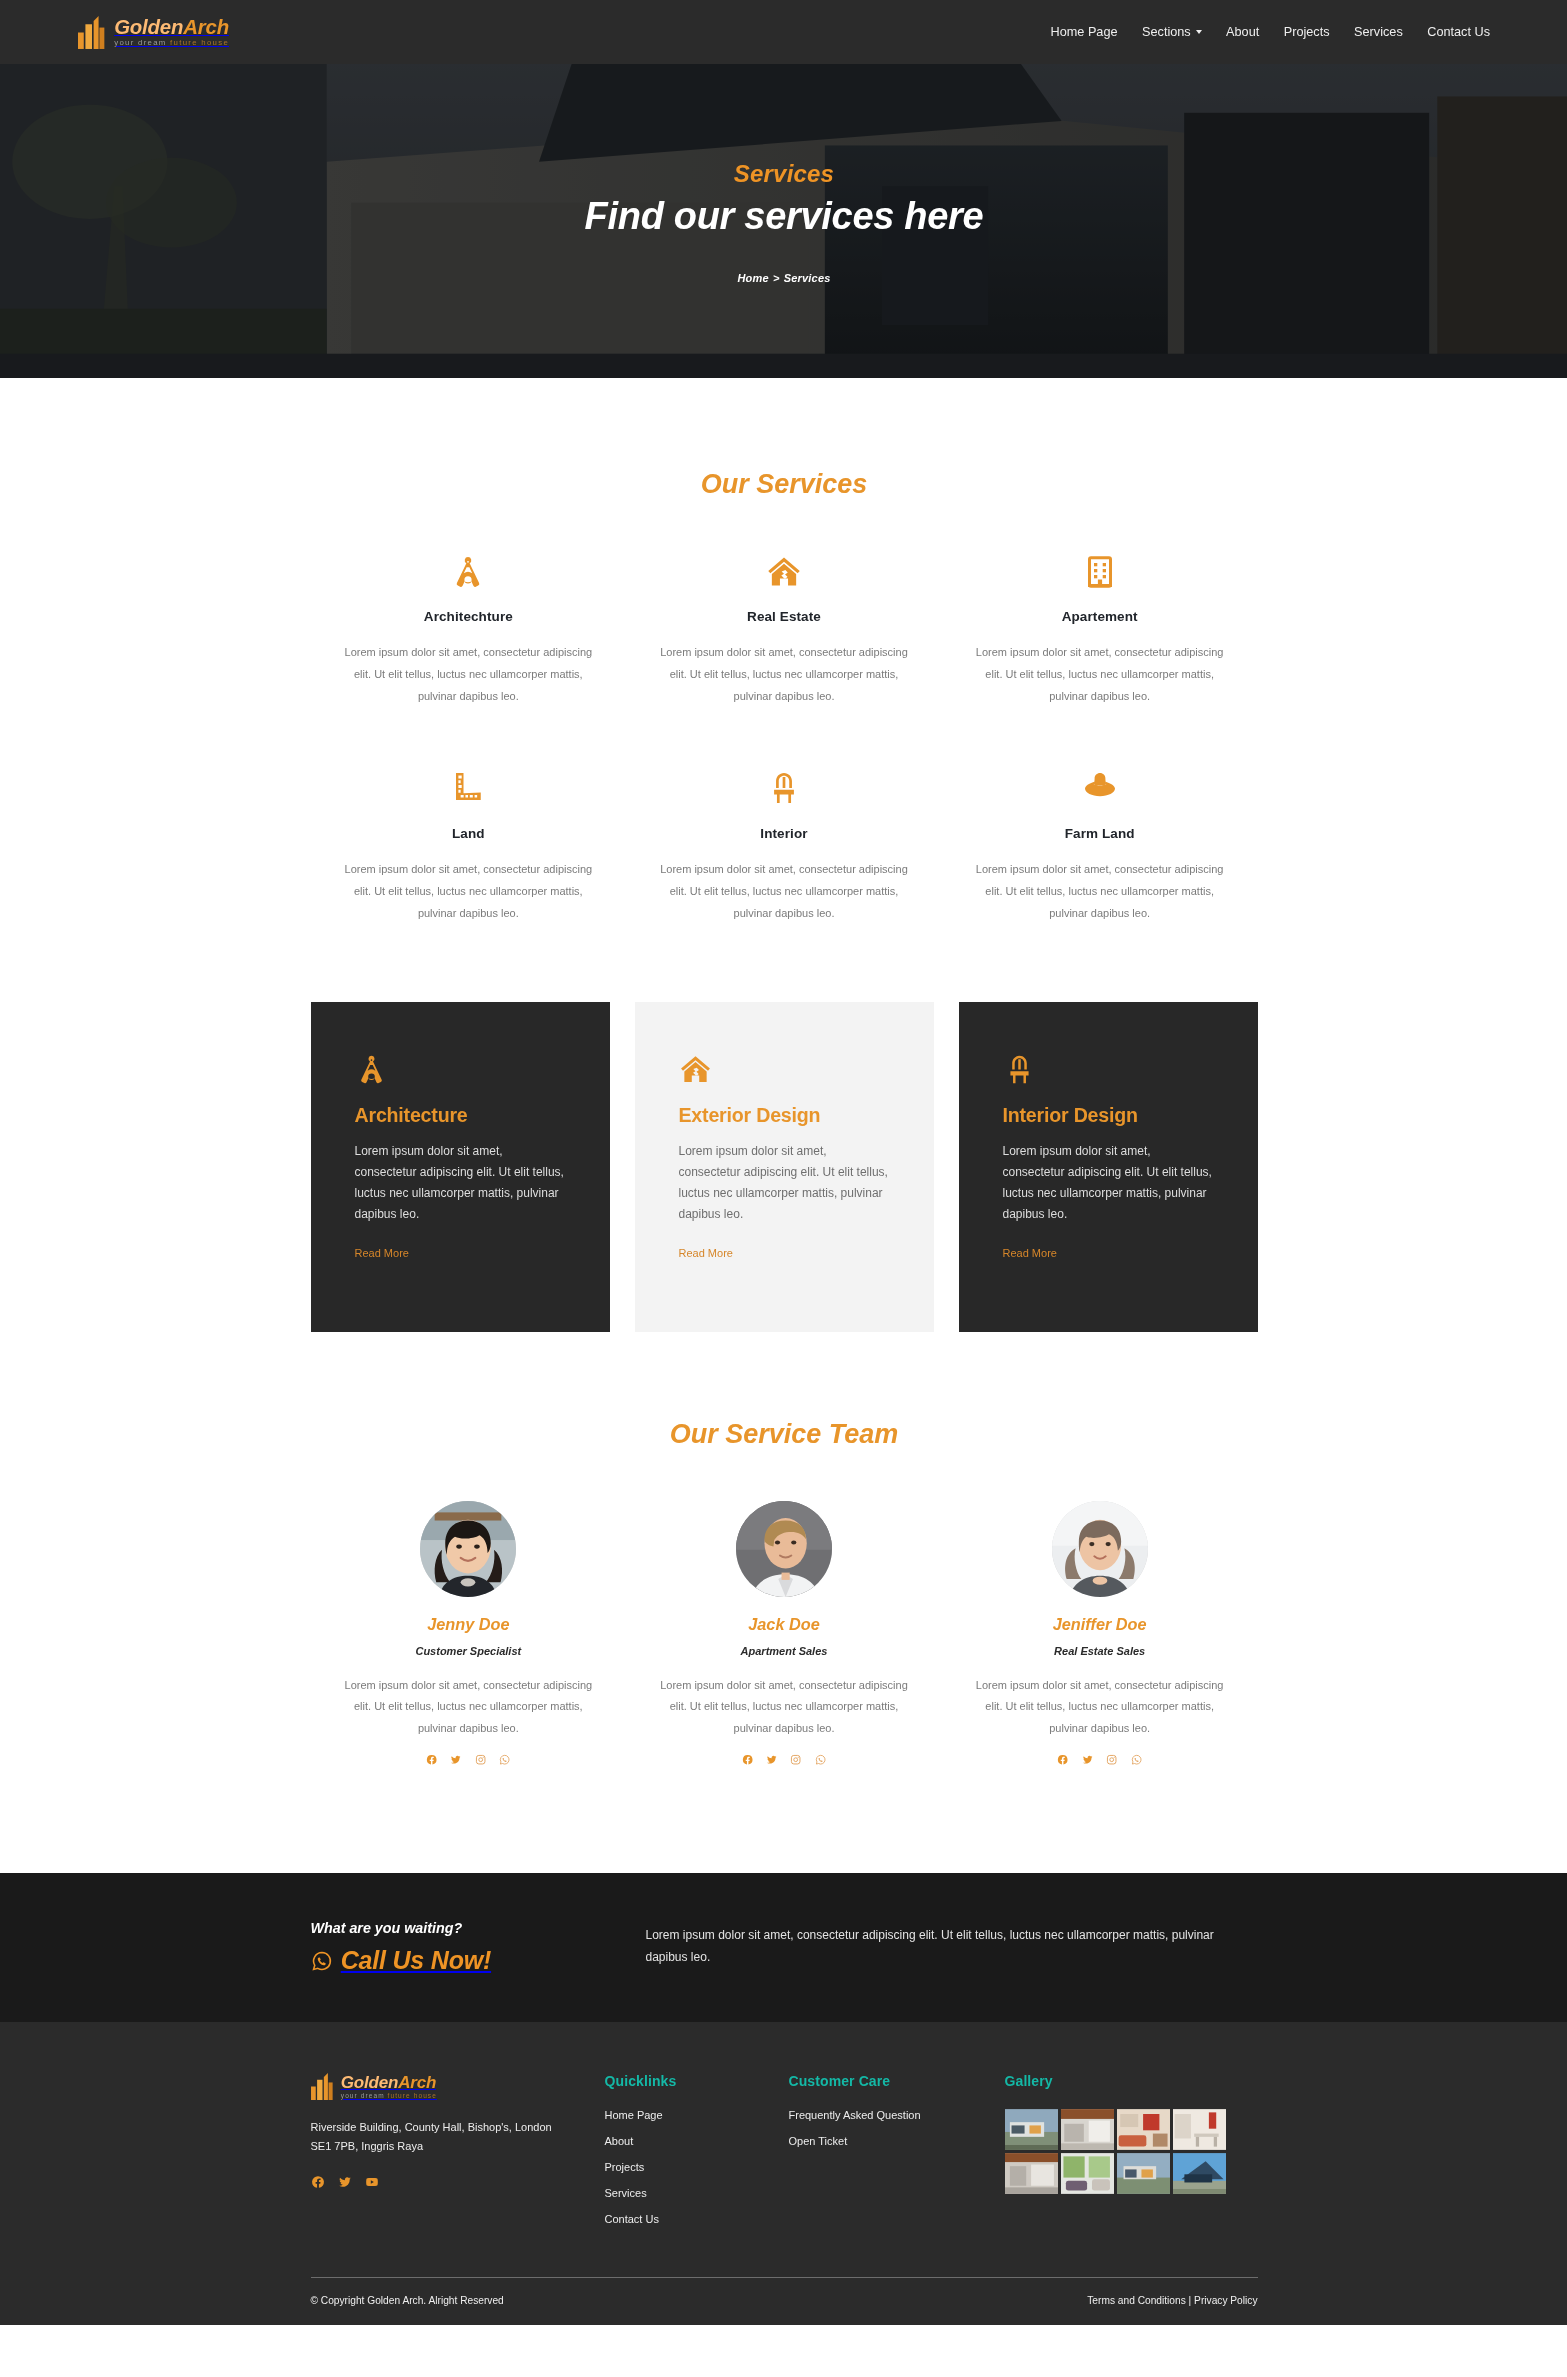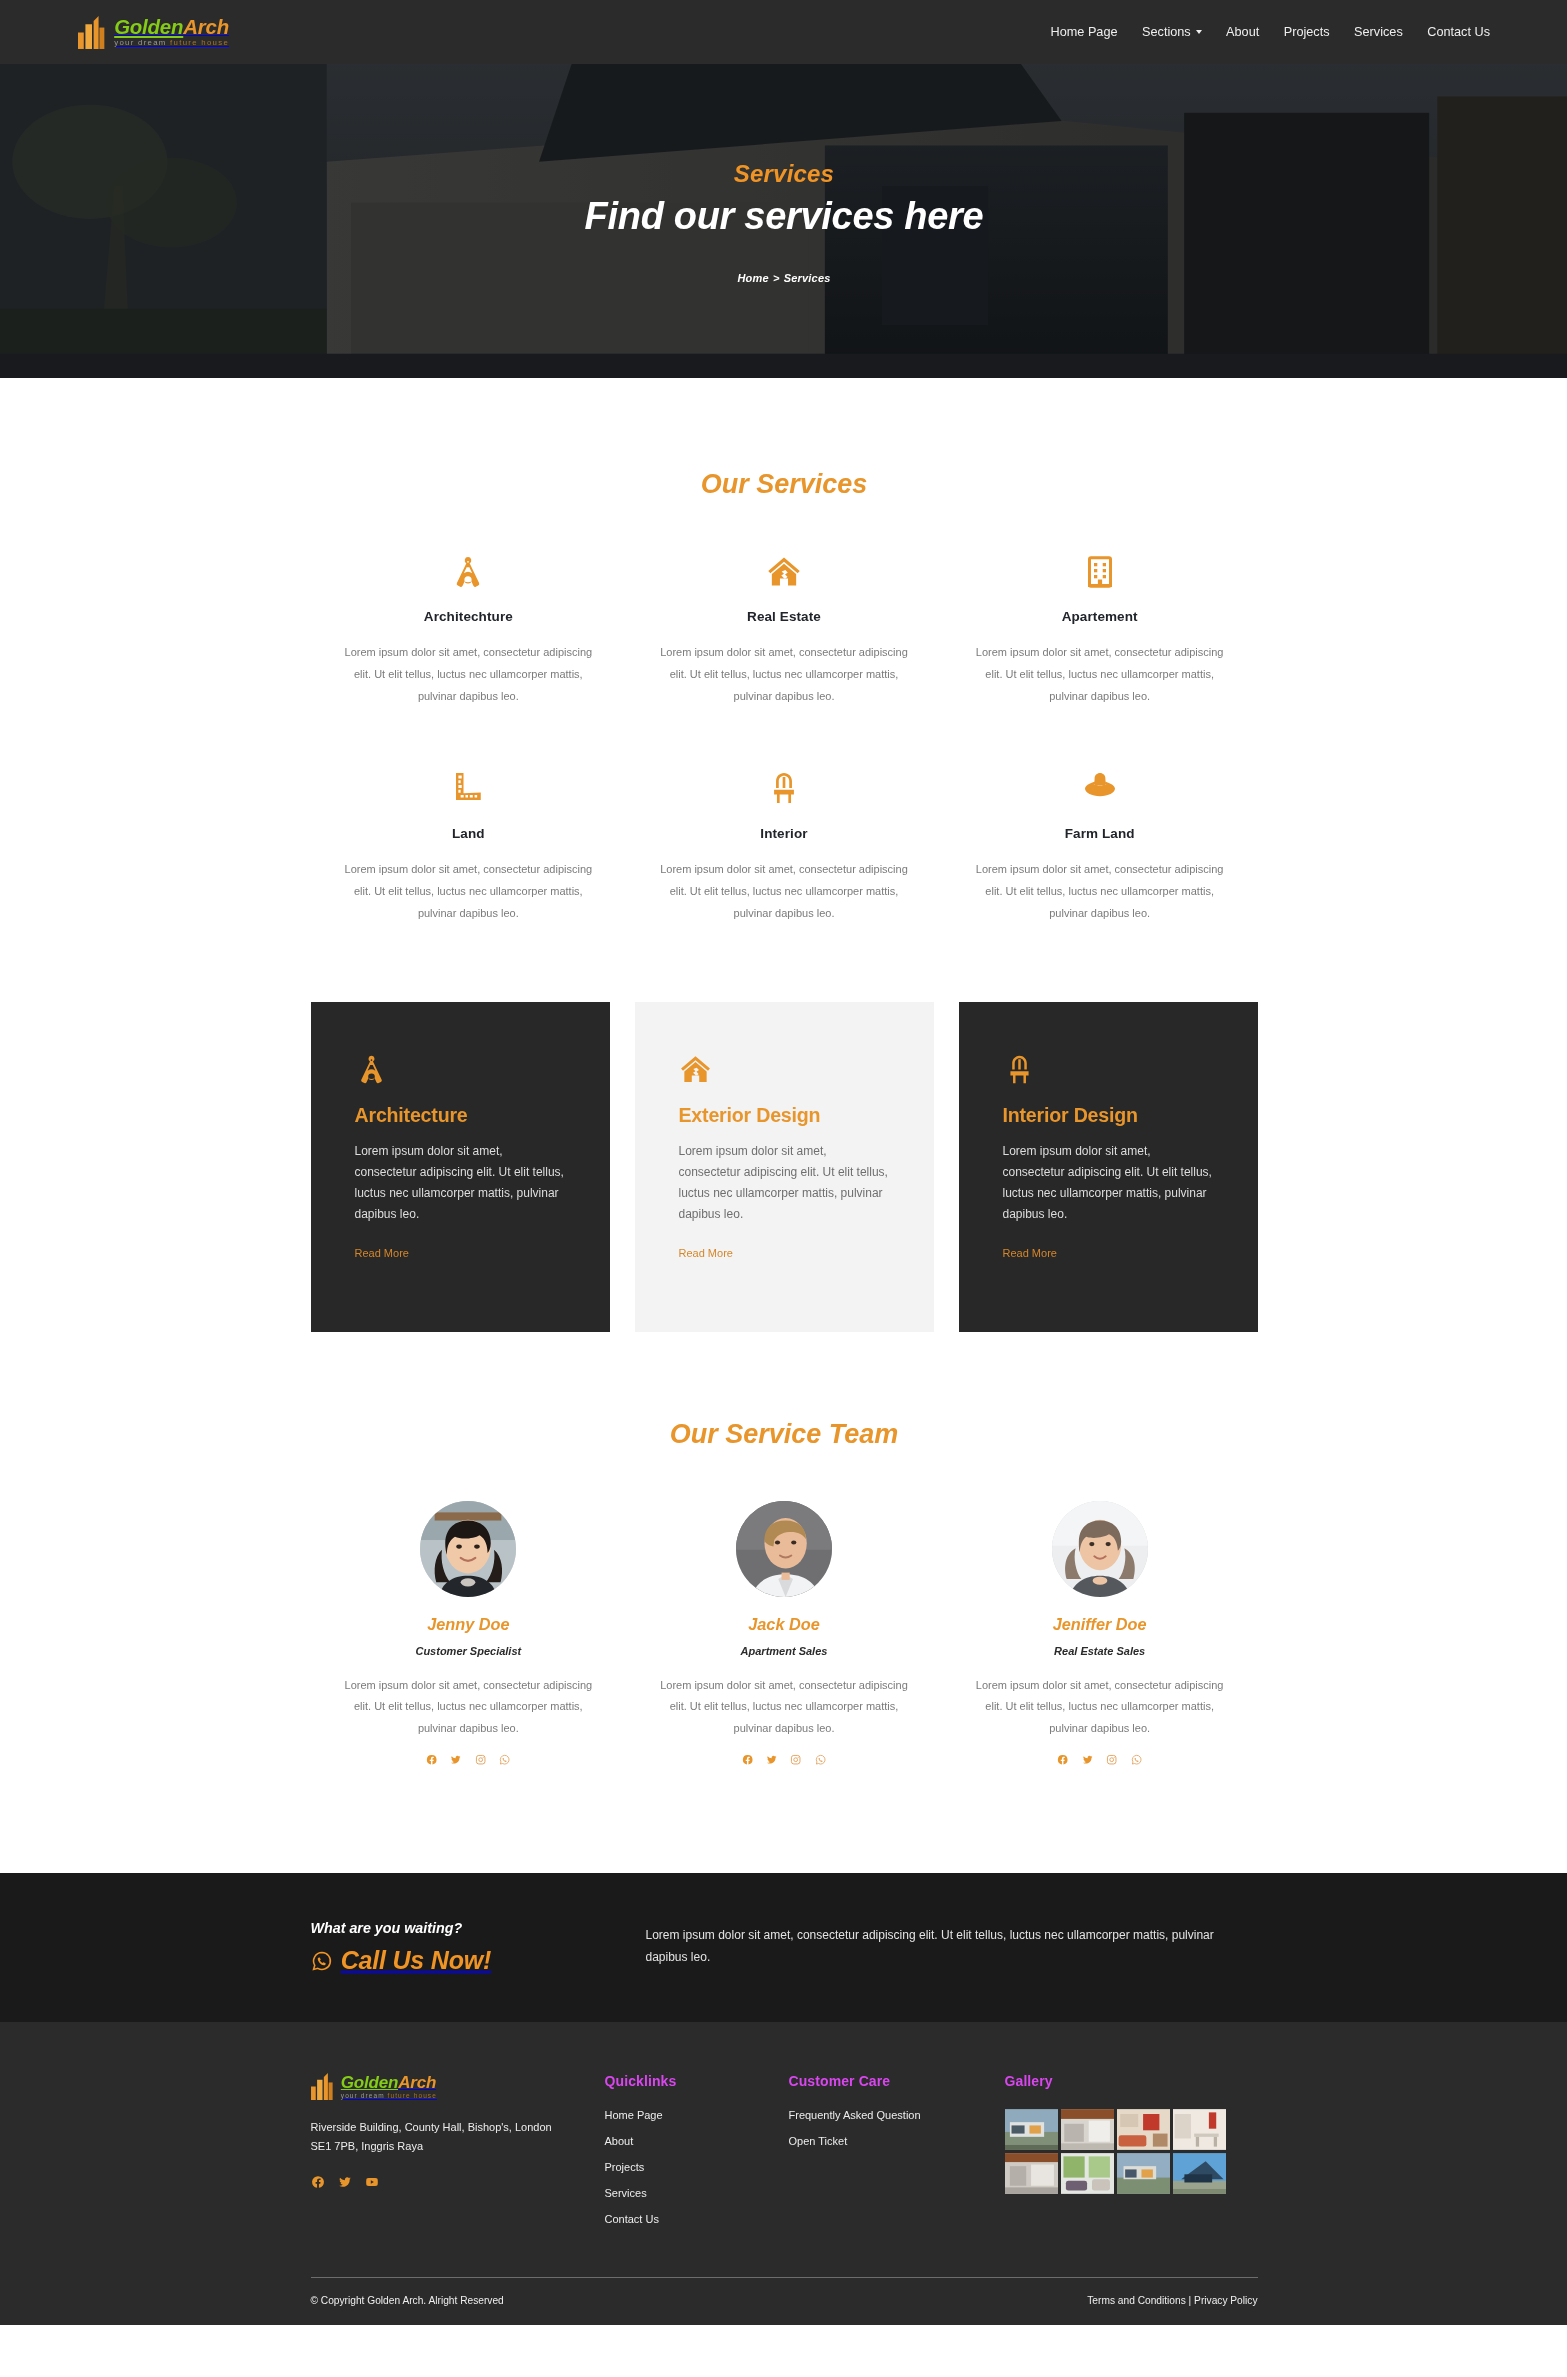--- a/index.html
+++ b/index.html
@@ -28,21 +28,21 @@
   
   .navbar {
     background:#2b2b2b; height:64px;
     display:flex; align-items:center; justify-content:space-between;
     padding:0 78px;
   }
   .logo { display:flex; align-items:center; gap:8.2px; }
   .logo-mark { width:28px; height:33px; position:relative; display:block; }
   .logo-text { line-height:1; }
   .logo-main { font-size:20.4px; font-style:italic; font-weight:700; letter-spacing:-0.2px; }
-  .logo-main .w1 { color:#84cc16;text-decoration:underline; }
+  .logo-main .w1 { color:#fdba74; }
   .logo-main .w2 { color:#e8952b; }
   .logo-sub { font-size:7.8px; letter-spacing:1.3px; margin-top:1.6px; }
   .logo-sub .s1 { color:#9a9a9a; }
   .logo-sub .s2 { color:#a8732a; }
   .nav-links { display:flex; align-items:center; gap:24.5px; }
   .nav-link {
     color:#efefef; font-size:12.7px; text-decoration:none;
     display:flex; align-items:center; gap:4.9px; white-space:nowrap;
   }
   .caret { width:0;height:0;border-left:3.7px solid transparent;border-right:3.7px solid transparent;border-top:4.1px solid #efefef; display:inline-block; }
@@ -126,21 +126,21 @@
   .footer-grid {
     width:947px; margin:0 auto;
     display:grid; grid-template-columns:294px 184px 216px 1fr;
   }
   .f-logo { display:flex; align-items:center; gap:7.3px; }
   .f-logo .logo-main { font-size:17px; }
   .f-logo .logo-sub { font-size:6.5px; letter-spacing:1.1px; }
   .f-logo .logo-mark { width:23px; height:27px; }
   .f-address { margin-top:18px; font-size:11px; line-height:1.7; color:#ededed; max-width:253px; }
   .f-social { margin-top:19.6px; display:flex; gap:13px; }
-  .f-head { font-size:14px; font-weight:700; color:#d946ef; letter-spacing:0.1px; }
+  .f-head { font-size:14px; font-weight:700; color:#14b8a6; letter-spacing:0.1px; }
   .f-list { margin-top:19.6px; display:flex; flex-direction:column; gap:14px; }
   .f-link { font-size:11px; color:#ededed; text-decoration:none; }
   .gallery { margin-top:19.6px; display:grid; grid-template-columns:repeat(4,53px); gap:3.3px; }
   .gal-cell { width:53px; height:41px; overflow:hidden; background:#4a4a4a; }
   .gal-cell svg { width:100%; height:100%; display:block; }
   .footer-bottom { width:947px; margin:0 auto; margin-top:52px; border-top:0.8px solid #6d6d6d; padding:17px 0 19px; display:flex; align-items:center; justify-content:space-between; }
   .copy { font-size:10.2px; color:#efefef; }
   .legal { font-size:10.2px; color:#efefef; }
   .legal a { color:#efefef; text-decoration:none; }
 </style>

